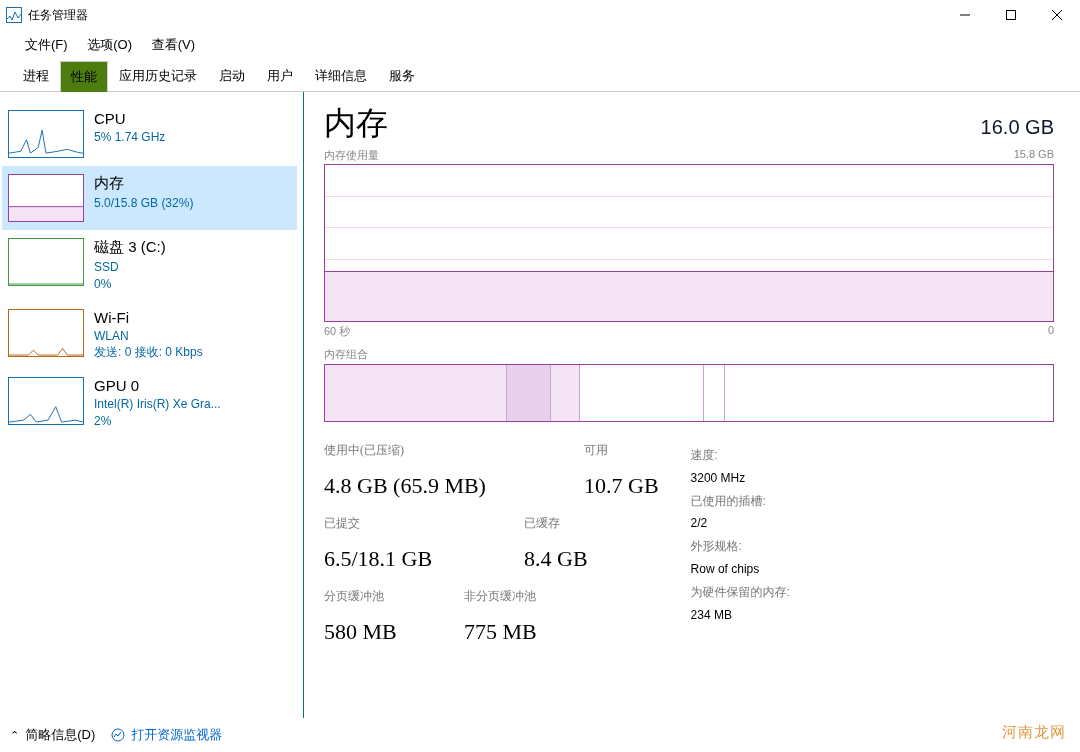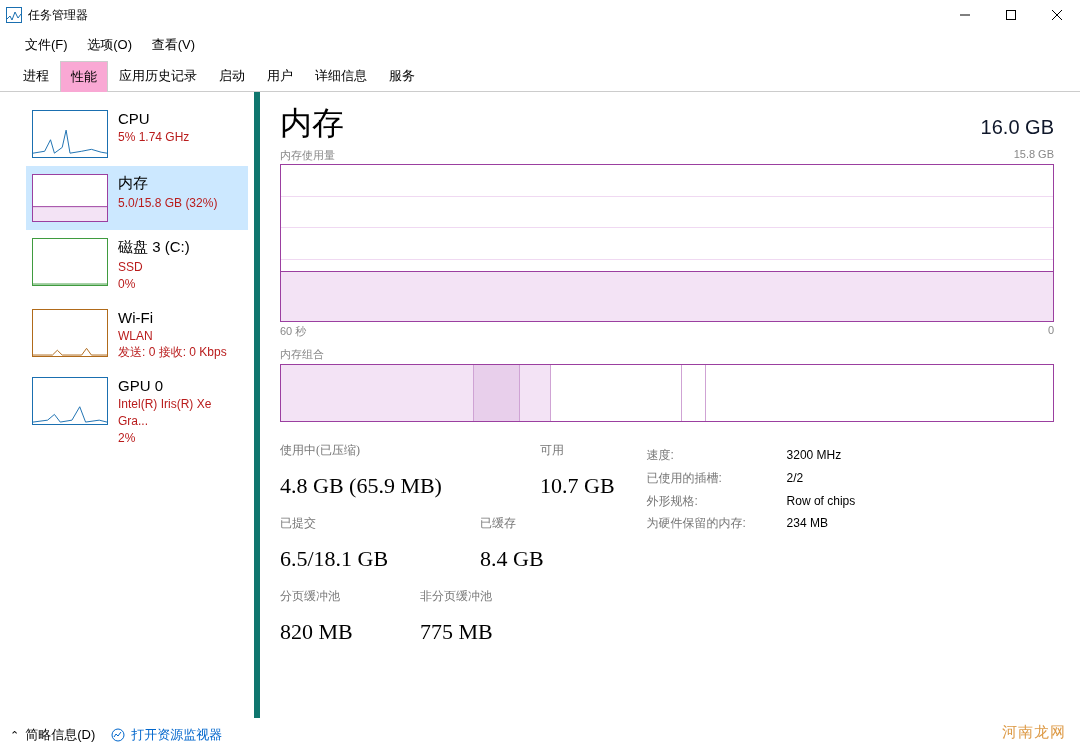--- a/index.html
+++ b/index.html
@@ -6,53 +6,53 @@
   body { font-family: "Microsoft YaHei", "Segoe UI", sans-serif; font-size: 13px; color: #000; background: #fff; width: 1080px; height: 752px; overflow: hidden; position: relative; }
   .titlebar { height: 30px; display: flex; align-items: center; padding-left: 4px; }
   .titlebar .app-icon { width: 16px; height: 16px; margin: 0 6px 0 2px; }
   .titlebar .title { flex: 1; font-size: 12px; }
   .win-controls { display: flex; height: 100%; }
   .win-btn { width: 46px; height: 100%; display: flex; align-items: center; justify-content: center; }
   .menubar { padding: 2px 17px; font-size: 13px; }
   .menubar span { padding: 4px 8px; display: inline-block; }
   .tabs { display: flex; border-bottom: 1px solid #ccc; padding: 0 12px; font-size: 13px; }
   .tab { padding: 6px 10px; border: 1px solid transparent; border-bottom: none; cursor: default; }
-  .tab.active { border-color: #ccc; background: #f9a8d4; position: relative; top: 1px; }
+  .tab.active { border-color: #ccc; background: #4d7c0f; position: relative; top: 1px; }
   .content { display: flex; height: calc(100% - 120px); }
-  .sidebar { width: 260px; padding: 10px 6px 6px 26px; border-right: 6px solid #0f766e; }
+  .sidebar { width: 304px; padding: 10px 6px 6px 2px; border-right: 1px solid #0f766e; }
   .side-item { display: flex; gap: 10px; padding: 8px 6px; align-items: flex-start; }
   .side-item.selected { background: #cce8ff; }
   .thumb { width: 76px; height: 48px; border: 1px solid; position: relative; flex-shrink: 0; background: #fff; }
   .thumb.cpu { border-color: #1a6fb0; }
   .thumb.mem { border-color: #9b3fa0; }
   .thumb.disk { border-color: #3f9b3f; }
   .thumb.wifi { border-color: #b06a1a; }
   .thumb.gpu { border-color: #1a6fb0; }
   .thumb svg { position: absolute; inset: 0; width: 100%; height: 100%; }
   .side-text .name { font-size: 15px; }
-  .side-text .sub { font-size: 12px; color: #b91c1c; line-height: 1.4; margin-top: 2px; }
+  .side-text .sub { font-size: 12px; color: #0369a1; line-height: 1.4; margin-top: 2px; }
   .main { flex: 1; padding: 10px 26px 10px 20px; position: relative; overflow: hidden; }
   .main-header { display: flex; justify-content: space-between; align-items: baseline; }
   .main-header h1 { font-size: 32px; font-weight: 400; }
   .main-header .cap { font-size: 20px; color: #0f172a; }
   .chart-labels { display: flex; justify-content: space-between; font-size: 11px; color: #888; margin-top: 2px; }
   .chart-main { height: 158px; border: 1px solid #9b3fa0; margin-top: 1px; position: relative; background: #fff; }
   .chart-main .grid-h { position: absolute; left: 0; right: 0; border-top: 1px solid #f0d9f2; }
   .chart-main .fill { position: absolute; left: 0; right: 0; bottom: 0; height: 32%; background: #f3e3f5; border-top: 1px solid #9b3fa0; }
   .chart-axis { display: flex; justify-content: space-between; font-size: 11px; color: #888; margin-top: 2px; }
   .comp-label { font-size: 11px; color: #888; margin-top: 8px; }
   .comp-bar { height: 58px; border: 1px solid #9b3fa0; margin-top: 2px; display: flex; }
   .comp-seg { border-right: 1px solid #cfa3d4; }
   .stats { display: flex; gap: 32px; margin-top: 20px; }
   .stat-block .lbl { font-size: 12px; color: #777; }
   .stat-block .val { font-size: 22px; margin-top: 14px; }
   .stat-col-left { display: flex; flex-direction: column; gap: 16px; }
   .stat-row { display: flex; gap: 30px; font-family: Liberation Serif, serif; }
   .spec-table { font-size: 12px; margin-top: 2px; }
-  .spec-table .row { display: flex; line-height: 1.9; }
+  .spec-table .row { display: flex; line-height: 1.9; flex-direction: column; }
   .spec-table .k { width: 140px; color: #777; }
   .spec-table .v { color: #000; }
   .statusbar { position: absolute; bottom: 0; left: 0; right: 0; height: 34px; display: flex; align-items: center; padding: 0 10px; gap: 16px; font-size: 13px; background: #fff; }
   .statusbar .link { color: #0066cc; display: flex; align-items: center; gap: 6px; }
   .watermark { position: absolute; right: 14px; bottom: 10px; font-size: 15px; color: #d94; font-weight: 500; letter-spacing: 1px; }
 </style>
 </head>
 <body>
 
 <div class="titlebar">
@@ -217,21 +217,21 @@
             <div class="val">6.5/18.1 GB</div>
           </div>
           <div class="stat-block">
             <div class="lbl">已缓存</div>
             <div class="val">8.4 GB</div>
           </div>
         </div>
         <div class="stat-row">
           <div class="stat-block" style="width:110px">
             <div class="lbl">分页缓冲池</div>
-            <div class="val">820 MB</div>
+            <div class="val">580 MB</div>
           </div>
           <div class="stat-block">
             <div class="lbl">非分页缓冲池</div>
             <div class="val">775 MB</div>
           </div>
         </div>
       </div>
 
       <div class="spec-table">
         <div class="row">

